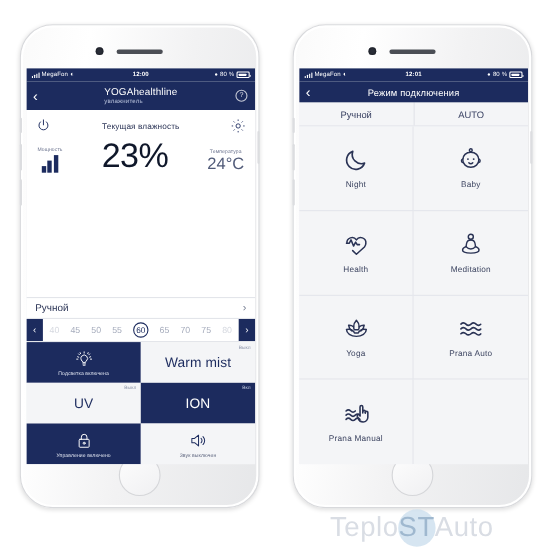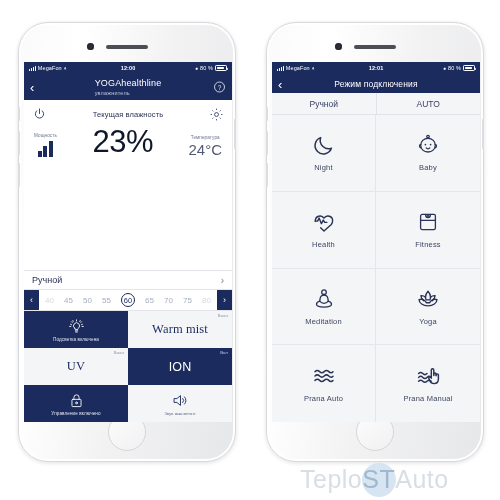--- a/index.html
+++ b/index.html
@@ -209,21 +209,21 @@
     grid-auto-rows: 37px;
   }
   .tile {
     position: relative;
     display: flex; flex-direction: column;
     align-items: center; justify-content: center;
     padding: 3px 2px;
     overflow: hidden;
   }
   .tile.dark { background: #1c2b5e; color: #ffffff; }
-  .tile.light { background: #f4f5f7; color: #1c2b5e; font-family: Liberation Serif, serif; }
+  .tile.light { background: #f4f5f7; color: #1c2b5e; }
   .tile-badge {
     position: absolute; top: 2px; right: 4px;
     font-size: 4.4px; letter-spacing: .1px;
   }
   .tile.dark .tile-badge { color: #c3cbe2; }
   .tile.light .tile-badge { color: #8b93a8; }
   .tile-ico { width: 17px; height: 17px; }
   .tile-ico svg { width: 100%; height: 100%; display: block; }
   .tile-cap { font-size: 4.6px; margin-top: 2px; letter-spacing: .1px; }
   .tile.dark .tile-cap { color: #dfe4f0; }
@@ -507,31 +507,20 @@
               <svg viewBox="0 0 24 24" fill="none" stroke="currentColor" stroke-width="1.4" stroke-linecap="round" stroke-linejoin="round">
                 <path d="M3 11.1h2.6l1.5-3 2.3 5.6 1.9-3.6 1.4 2.3h2.1"></path>
                 <path d="M3.4 11.1a4.7 4.7 0 0 1 8.6-3 4.7 4.7 0 0 1 8.6 3c0 1.3-.5 2.4-1.3 3.4L12 21.1l-3.4-3.3"></path>
               </svg>
             </span>
             <span class="mode-label">Health</span>
           </div>
           <div class="mode-cell">
             <span class="mode-ico">
               <svg viewBox="0 0 24 24" fill="none" stroke="currentColor" stroke-width="1.3" stroke-linecap="round" stroke-linejoin="round">
-                <rect x="4.6" y="4.4" width="14.8" height="15.2" rx="1.6"></rect>
-                <path d="M4.6 10.4h14.8"></path>
-                <path d="M9.6 4.4c0 2 1 3.2 2.4 3.2s2.4-1.2 2.4-3.2"></path>
-                <path d="M10.8 6.6l1.2-1.1 1.2 1.1"></path>
-              </svg>
-            </span>
-            <span class="mode-label">Fitness</span>
-          </div>
-          <div class="mode-cell">
-            <span class="mode-ico">
-              <svg viewBox="0 0 24 24" fill="none" stroke="currentColor" stroke-width="1.3" stroke-linecap="round" stroke-linejoin="round">
                 <circle cx="12" cy="5.2" r="2.3"></circle>
                 <path d="M12 8.2c-2.1 0-3.6 1.5-3.9 3.4l-.4 2.6"></path>
                 <path d="M12 8.2c2.1 0 3.6 1.5 3.9 3.4l.4 2.6"></path>
                 <path d="M7.7 14.2c-1.9.6-3.2 1.8-3.2 3.1 0 1.9 3.4 2.8 7.5 2.8s7.5-.9 7.5-2.8c0-1.3-1.3-2.5-3.2-3.1"></path>
                 <path d="M7.7 14.2c1.2 1.4 2.7 2.1 4.3 2.1s3.1-.7 4.3-2.1"></path>
               </svg>
             </span>
             <span class="mode-label">Meditation</span>
           </div>
           <div class="mode-cell">

